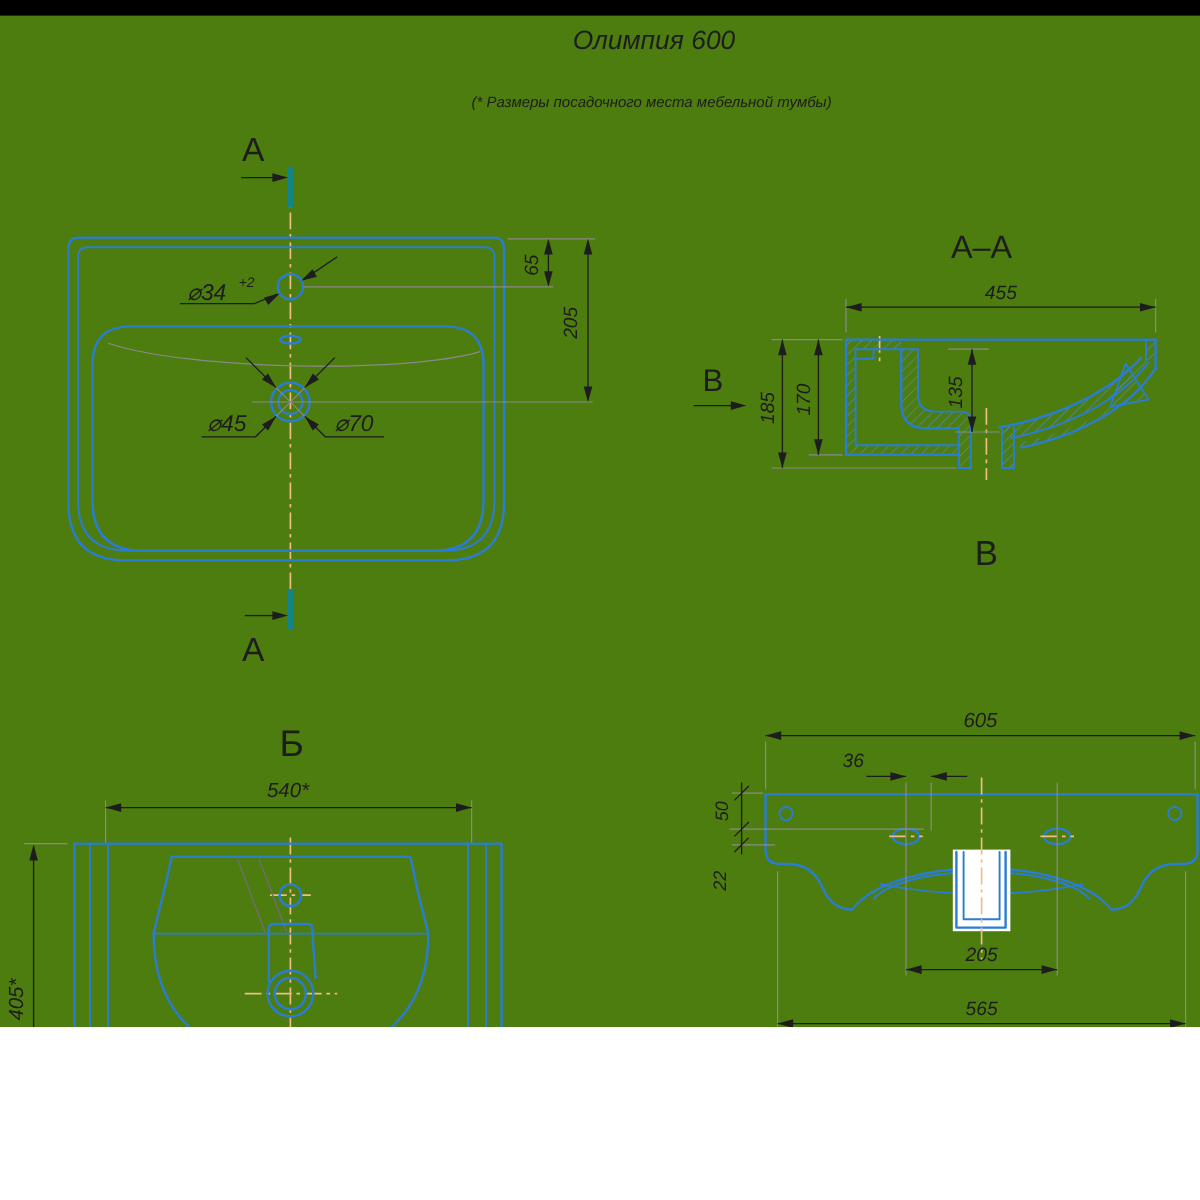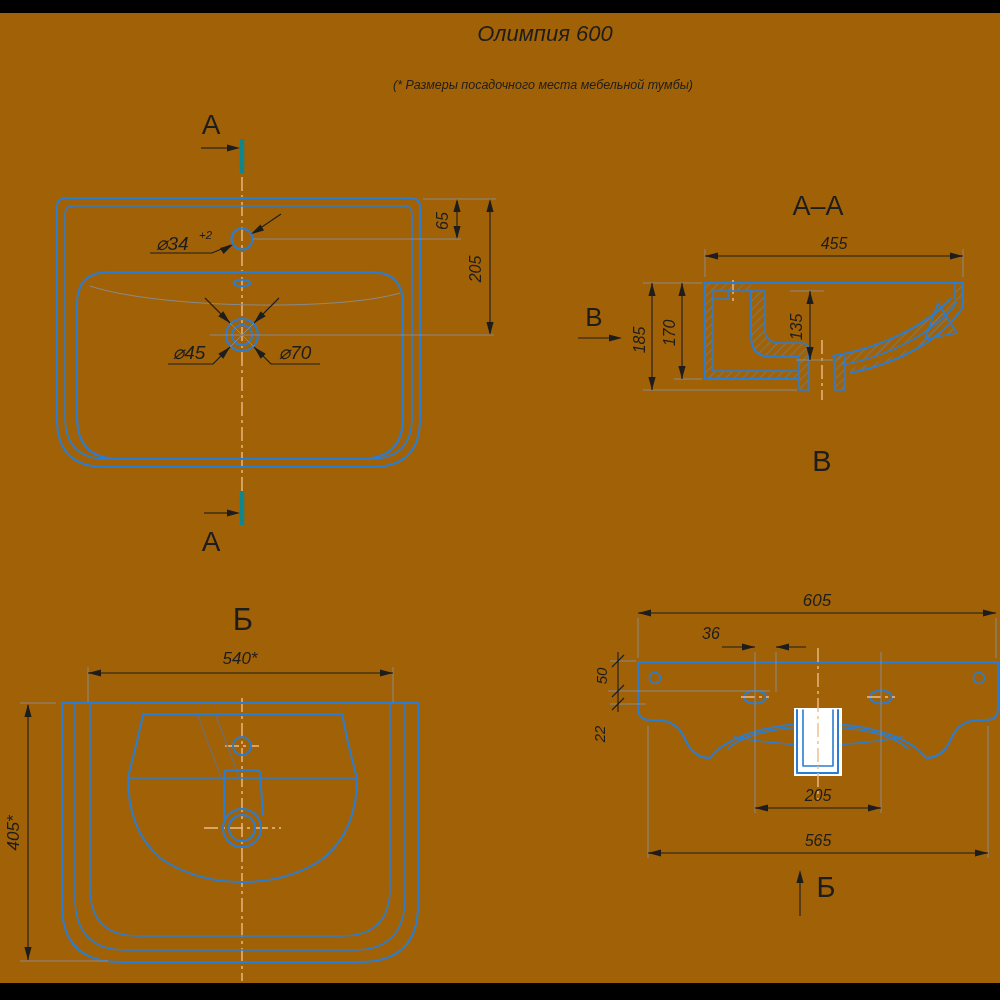--- a/index.html
+++ b/index.html
@@ -1,16 +1,16 @@
 <!DOCTYPE html>
 <html><head>
 <meta charset="utf-8">
 <style>
   html,body{margin:0;padding:0;background:#ffffff;}
-  #stage{position:relative;width:1000px;height:1000px;background:#a16207;overflow:hidden;
+  #stage{position:relative;width:1000px;height:856px;background:#4d7c0f;overflow:hidden;
          font-family:"Liberation Sans",sans-serif;}
   svg{position:absolute;left:0;top:0;}
   text{fill:#1d1d1d;}
   .it{font-style:italic;}
   .b {stroke:#2b7dd1;stroke-width:2;fill:none;stroke-linecap:round;stroke-linejoin:round;}
   .b1{stroke:#2b7dd1;stroke-width:1.6;fill:none;stroke-linecap:round;stroke-linejoin:round;}
   .bk{stroke:#1d1d1d;stroke-width:1.1;fill:none;}
   .gy{stroke:#8a8a8a;stroke-width:1;fill:none;}
   .gy2{stroke:#6f6f6f;stroke-width:1.2;fill:none;}
   .or{stroke:#edbd85;stroke-width:1.4;fill:none;stroke-dasharray:14 4 3 4;}

